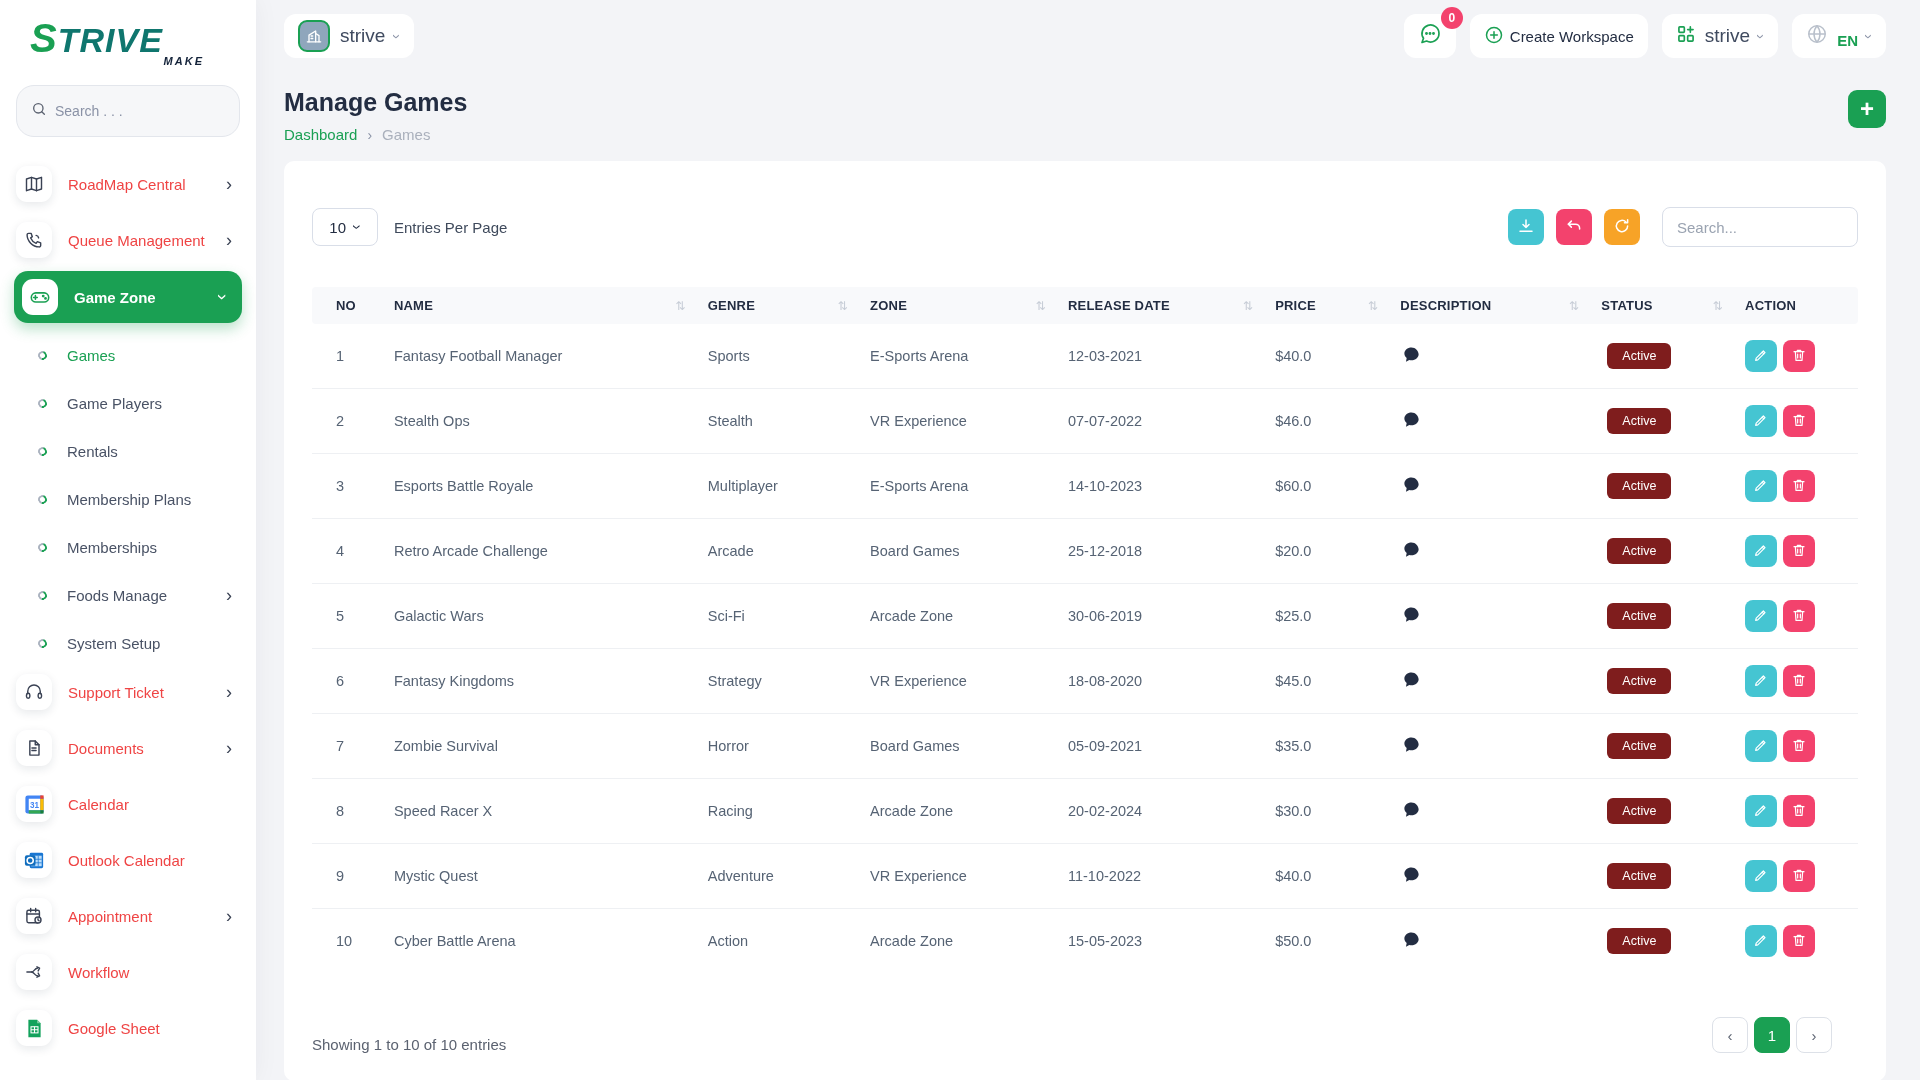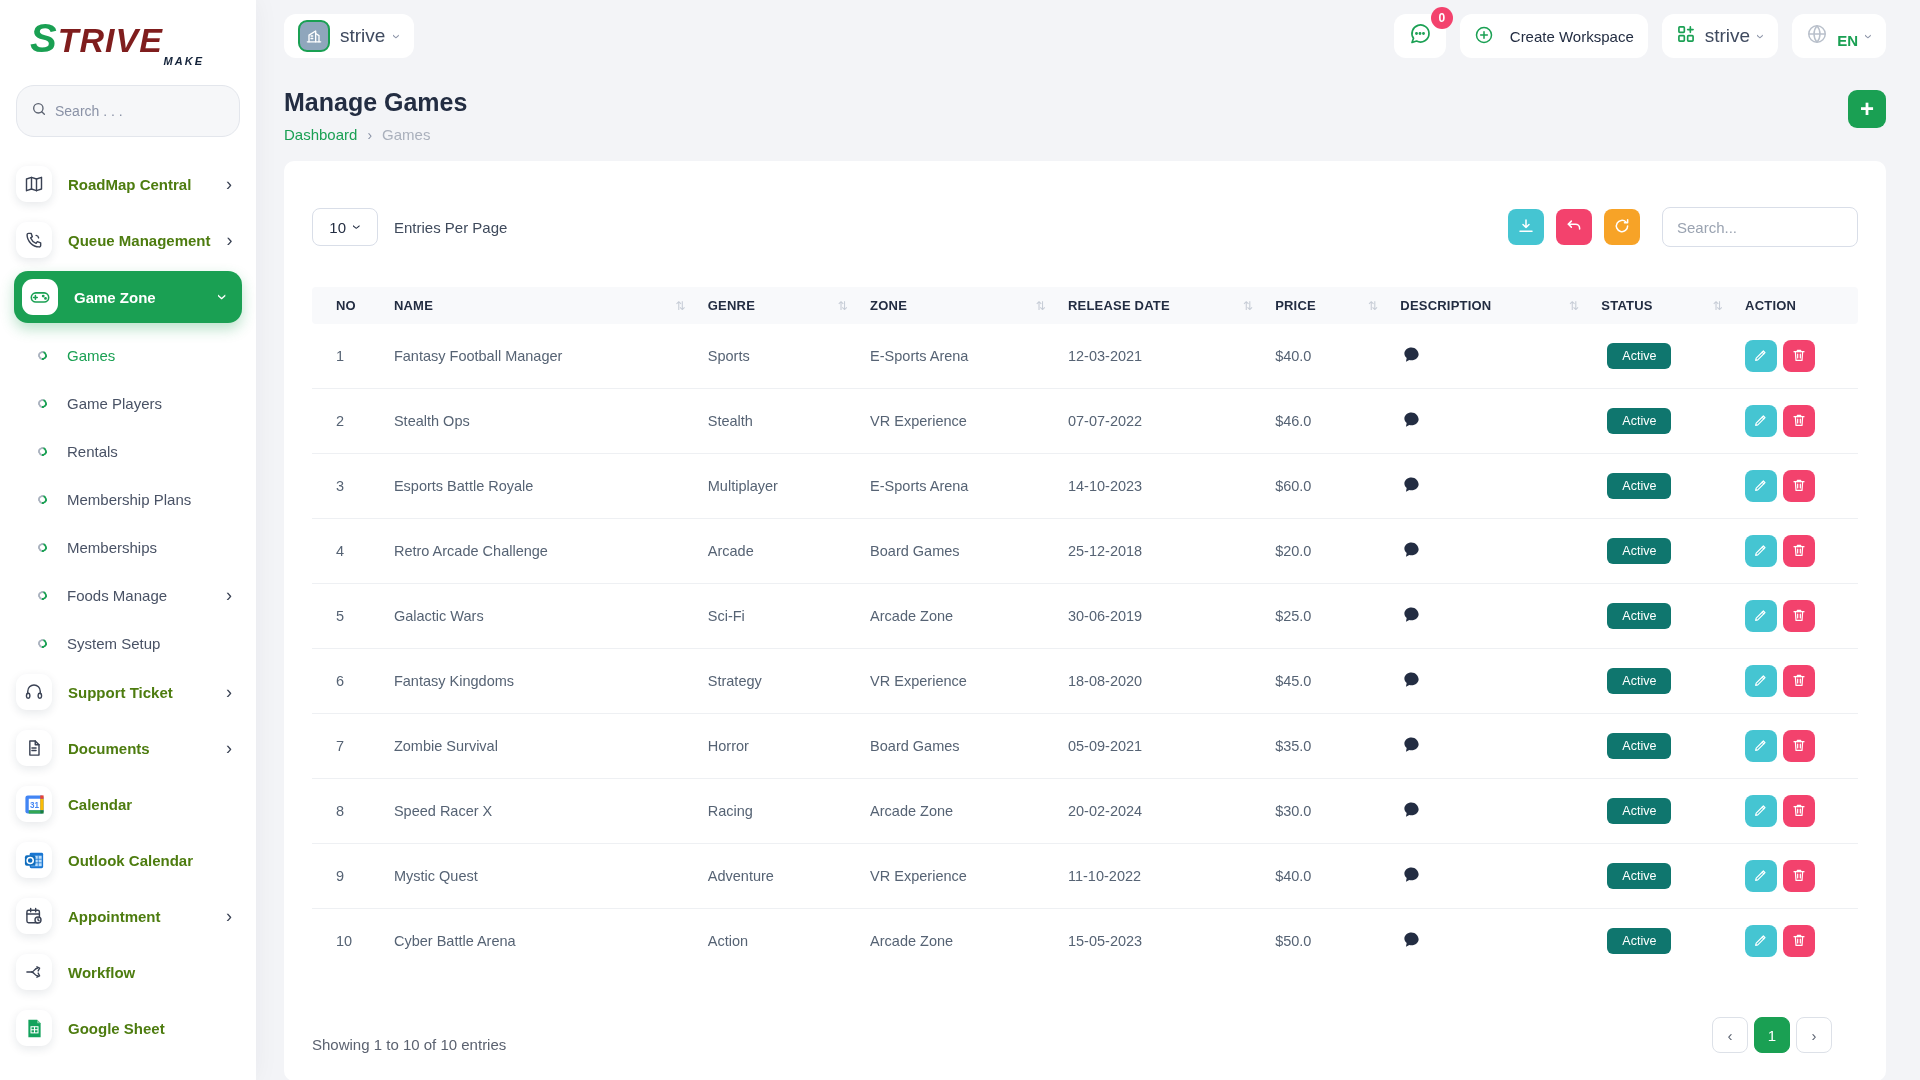--- a/index.html
+++ b/index.html
@@ -4,32 +4,32 @@
 <style>
   * { margin:0; padding:0; box-sizing:border-box; }
   html,body { width:1920px; height:1080px; overflow:hidden; }
   body { font-family:"Liberation Sans", sans-serif; background:#f3f4f7; color:#232d42; display:flex; }
 
   
   .sidebar { width:256px; height:1080px; background:#fff; box-shadow:0 0 24px rgba(20,40,60,.05); flex:0 0 256px; padding:14px 0 0 0; overflow:hidden; position:relative; z-index:2; }
   .logo { padding:4px 0 10px 30px; line-height:1; }
   .logo-row { font-style:italic; font-weight:bold; font-size:34px; letter-spacing:1px; white-space:nowrap; }
   .logo-s { color:#1aa053; font-size:40px; }
-  .logo-rest { color:#7f1d1d; }
+  .logo-rest { color:#0f766e; }
   .logo-tag { display:block; text-align:right; font-size:11px; font-weight:bold; font-style:italic; color:#132239; letter-spacing:2px; padding-right:52px; margin-top:-2px; }
   .side-search { margin:8px 16px 18px 16px; height:52px; background:#f6f7f9; border:1px solid #e3e6ec; border-radius:18px; display:flex; align-items:center; gap:8px; padding:0 14px; }
   .side-search input { border:none; outline:none; background:transparent; font-size:14px; color:#3a4254; width:100%; font-family:inherit; }
   .side-search input::placeholder { color:#8a92a6; }
 
   .nav { padding:4px 0 0 0; }
   .nav-item { display:flex; align-items:center; cursor:pointer; }
   .nav-item.parent { height:50px; margin:0 0 6px 0; padding-left:16px; gap:16px; }
   .icon-box { width:36px; height:36px; border-radius:11px; background:#fff; box-shadow:0 3px 10px rgba(20,40,60,.10); display:flex; align-items:center; justify-content:center; color:#3a4254; flex:0 0 36px; }
   .icon-box svg { display:block; }
-  .nav-label { font-size:15px; font-weight:700; color:#4d7c0f; white-space:nowrap; }
+  .nav-label { font-size:15px; font-weight:400; color:#ef4444; white-space:nowrap; }
   .arrow { margin-left:auto; margin-right:24px; font-size:18px; color:#3a4254; line-height:1; }
   .arrow.down { transform:rotate(90deg); margin-right:22px; }
   .nav-item.parent.active { background:#1aa053; border-radius:14px; margin:2px 14px 8px 14px; padding-left:8px; height:52px; box-shadow:0 6px 14px rgba(26,160,83,.30); }
   .nav-item.parent.active .icon-box { box-shadow:none; color:#1aa053; }
   .nav-item.parent.active .nav-label { color:#fff; font-weight:bold; }
   .nav-item.parent.active .arrow { color:#fff; margin-right:16px; }
   .nav-item.sub { height:48px; padding-left:38px; gap:20px; }
   .nav-item.sub .nav-label { color:#495265; font-weight:400; }
   .nav-item.sub.active .nav-label { color:#1aa053; }
   .dot { width:9px; height:9px; border-radius:50%; border:2px solid #aab2bf; border-bottom-color:#1aa053; border-right-color:#1aa053; transform:rotate(-30deg); flex:0 0 9px; }
@@ -37,21 +37,21 @@
   
   .main { flex:1; padding:0 34px 0 28px; }
   .topbar { height:72px; display:flex; align-items:center; justify-content:space-between; }
   .chip { background:#fff; border-radius:12px; display:flex; align-items:center; height:44px; padding:0 14px; gap:10px; }
   .ws-icon { width:32px; height:32px; border-radius:9px; background:#8fa6bc; border:2px solid #1aa053; display:flex; align-items:center; justify-content:center; }
   .ws-name { font-size:19px; color:#3f4a5f; }
   .chev { font-size:15px; color:#8a92a6; transform:rotate(90deg); display:inline-block; line-height:1; }
   .topbar-right { display:flex; align-items:center; gap:14px; }
   .chat-btn { position:relative; width:52px; justify-content:center; padding:0; }
   .chat-badge { position:absolute; top:-7px; right:-7px; min-width:22px; height:22px; border-radius:11px; background:#f3426d; color:#fff; font-size:12px; font-weight:bold; display:flex; align-items:center; justify-content:center; }
-  .create-ws { font-size:15px; color:#232d42; gap:16px; cursor:pointer; }
+  .create-ws { font-size:15px; color:#232d42; gap:6px; cursor:pointer; }
   .org-chip { gap:9px; cursor:pointer; }
   .org-name { font-size:19px; color:#3f4a5f; }
   .lang-chip { gap:9px; cursor:pointer; }
   .lang-label { font-size:15px; font-weight:bold; color:#1aa053;margin-top:8px; }
 
   .page-head { display:flex; align-items:flex-start; justify-content:space-between; margin-top:16px;gap:35px; }
   .page-title { font-size:25px; font-weight:bold; color:#232d42; }
   .breadcrumb { margin-top:9px; font-size:15px; display:flex; align-items:center; gap:10px; }
   .bc-link { color:#1aa053; cursor:pointer; }
   .bc-sep { color:#8a92a6; font-size:14px; }
@@ -79,21 +79,21 @@
   col.c-rel{width:13.4%} col.c-price{width:8.1%} col.c-desc{width:13%} col.c-status{width:9.3%} col.c-action{width:7.3%}
   thead th { background:#f8f9fb; font-size:13px; font-weight:bold; color:#232d42; text-align:left; padding:11px 8px 11px 0; letter-spacing:.2px; }
   thead th .th-inner { display:flex; align-items:center; justify-content:space-between; }
   thead th:first-child { padding-left:24px; border-radius:4px 0 0 4px; }
   thead th:last-child { border-radius:0 4px 4px 0; }
   .sort { color:#c6ccd6; font-size:12px; font-weight:normal; margin-right:14px; }
   tbody td { font-size:14.5px; color:#566374; padding:16px 8px 16px 0; border-bottom:1px solid #eef0f3; height:52px; }
   tbody tr:last-child td { border-bottom:none; }
   tbody td:first-child { padding-left:24px; }
   .desc-bubble { display:inline-flex; cursor:pointer; margin-left:2px; }
-  .badge-active { display:inline-block; background:#0f766e; color:#fff; font-size:12.5px; font-weight:500; padding:6px 15px; border-radius:6px; margin-left:6px; cursor:pointer; }
+  .badge-active { display:inline-block; background:#7f1d1d; color:#fff; font-size:12.5px; font-weight:500; padding:6px 15px; border-radius:6px; margin-left:6px; cursor:pointer; }
   .btn-sq { width:32px; height:32px; border:none; border-radius:8px; display:inline-flex; align-items:center; justify-content:center; cursor:pointer; margin-right:6px; }
   .btn-edit { background:#45c5d2; }
   .btn-delete { background:#f3426d; }
 
   
   .table-footer { display:flex; align-items:flex-end; justify-content:space-between; margin-top:44px; }
   .showing { font-size:15px; color:#5b6270; }
   .pagination { display:flex; gap:6px; margin-right:26px; }
   .page-btn { width:36px; height:36px; border:1px solid #dde1e8; background:#fff; border-radius:8px; font-size:15px; color:#5b6270; cursor:pointer; display:flex; align-items:center; justify-content:center; }
   .page-btn.active { background:#1aa053; border-color:#1aa053; color:#fff; }

